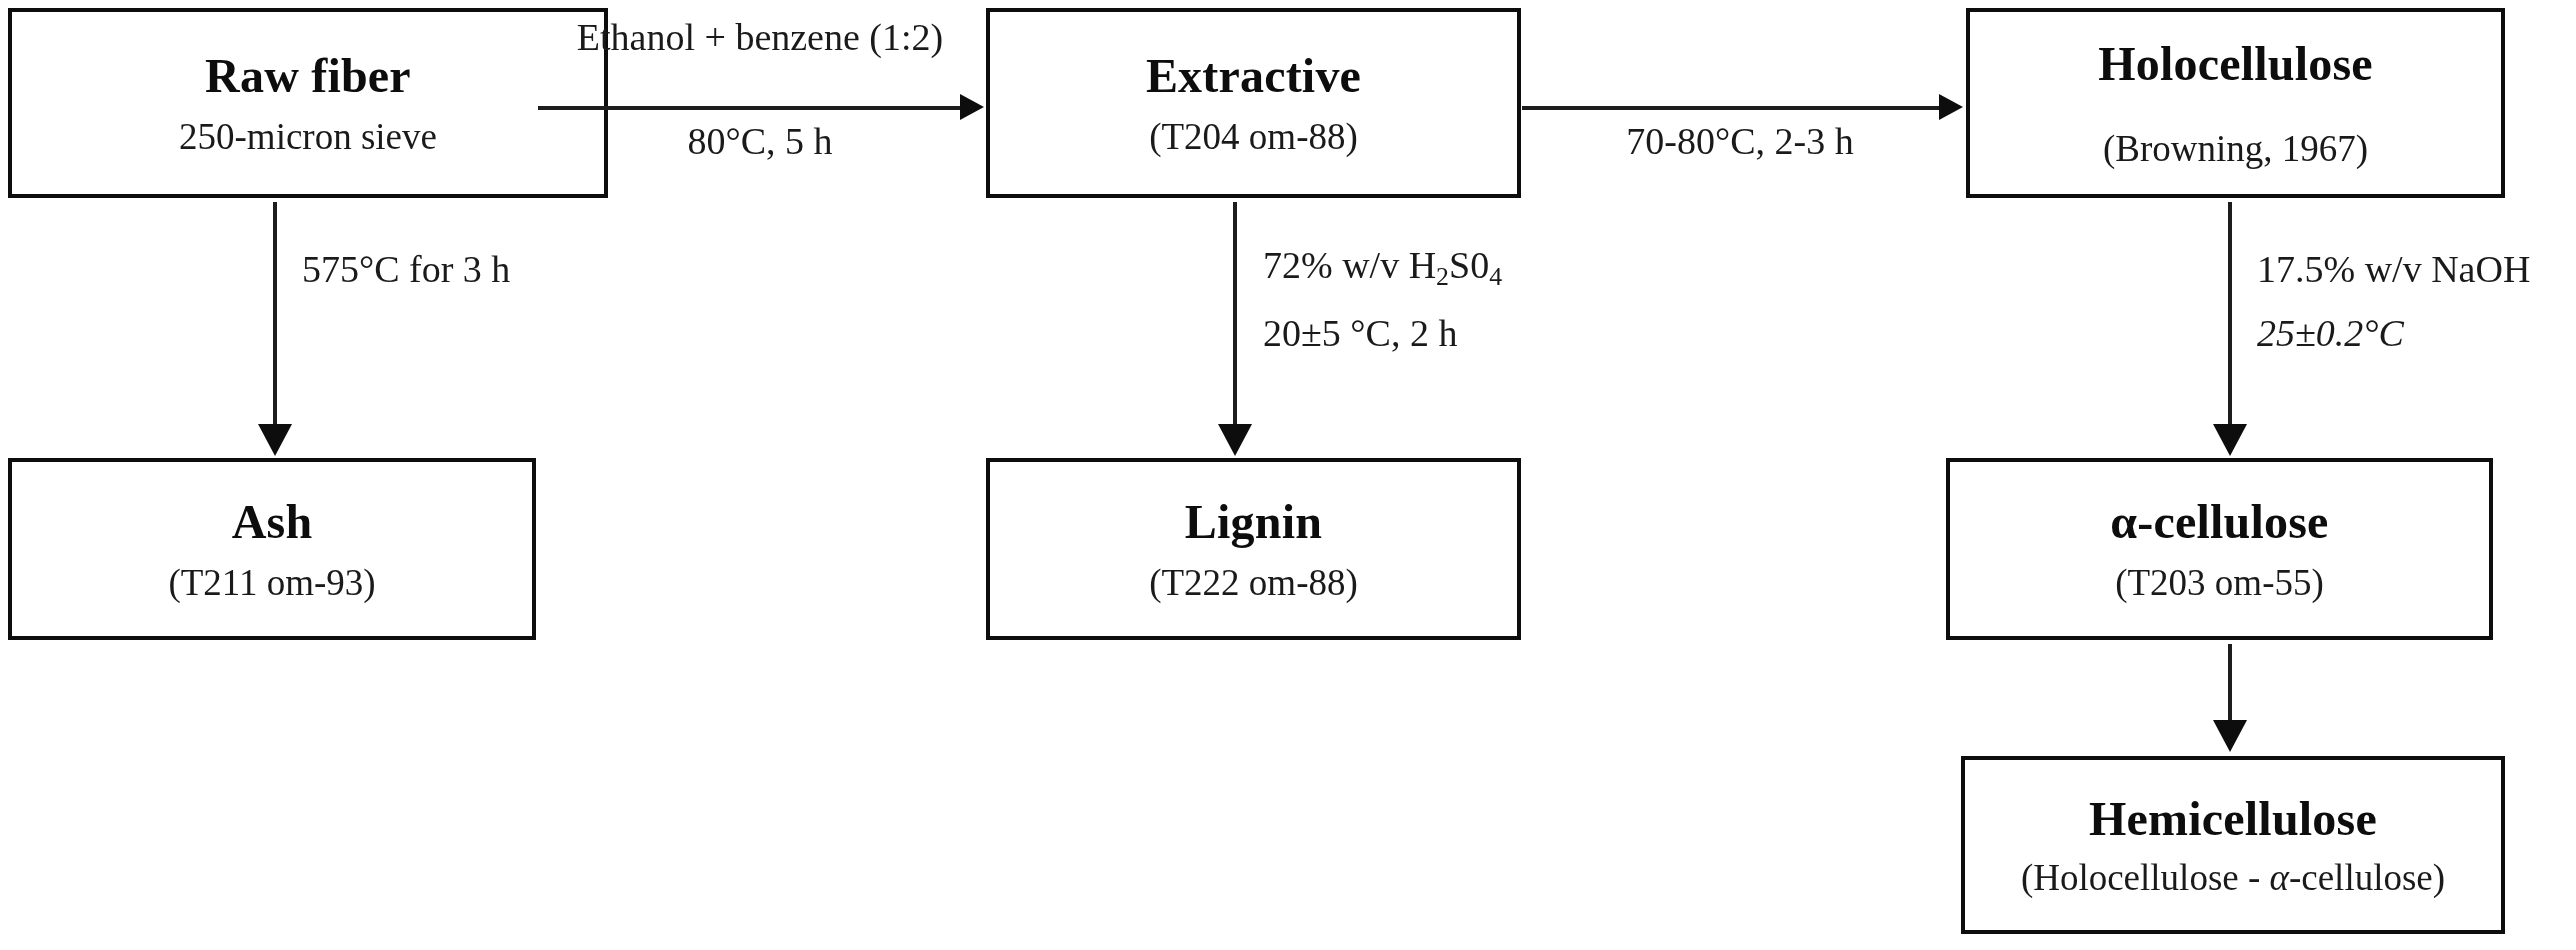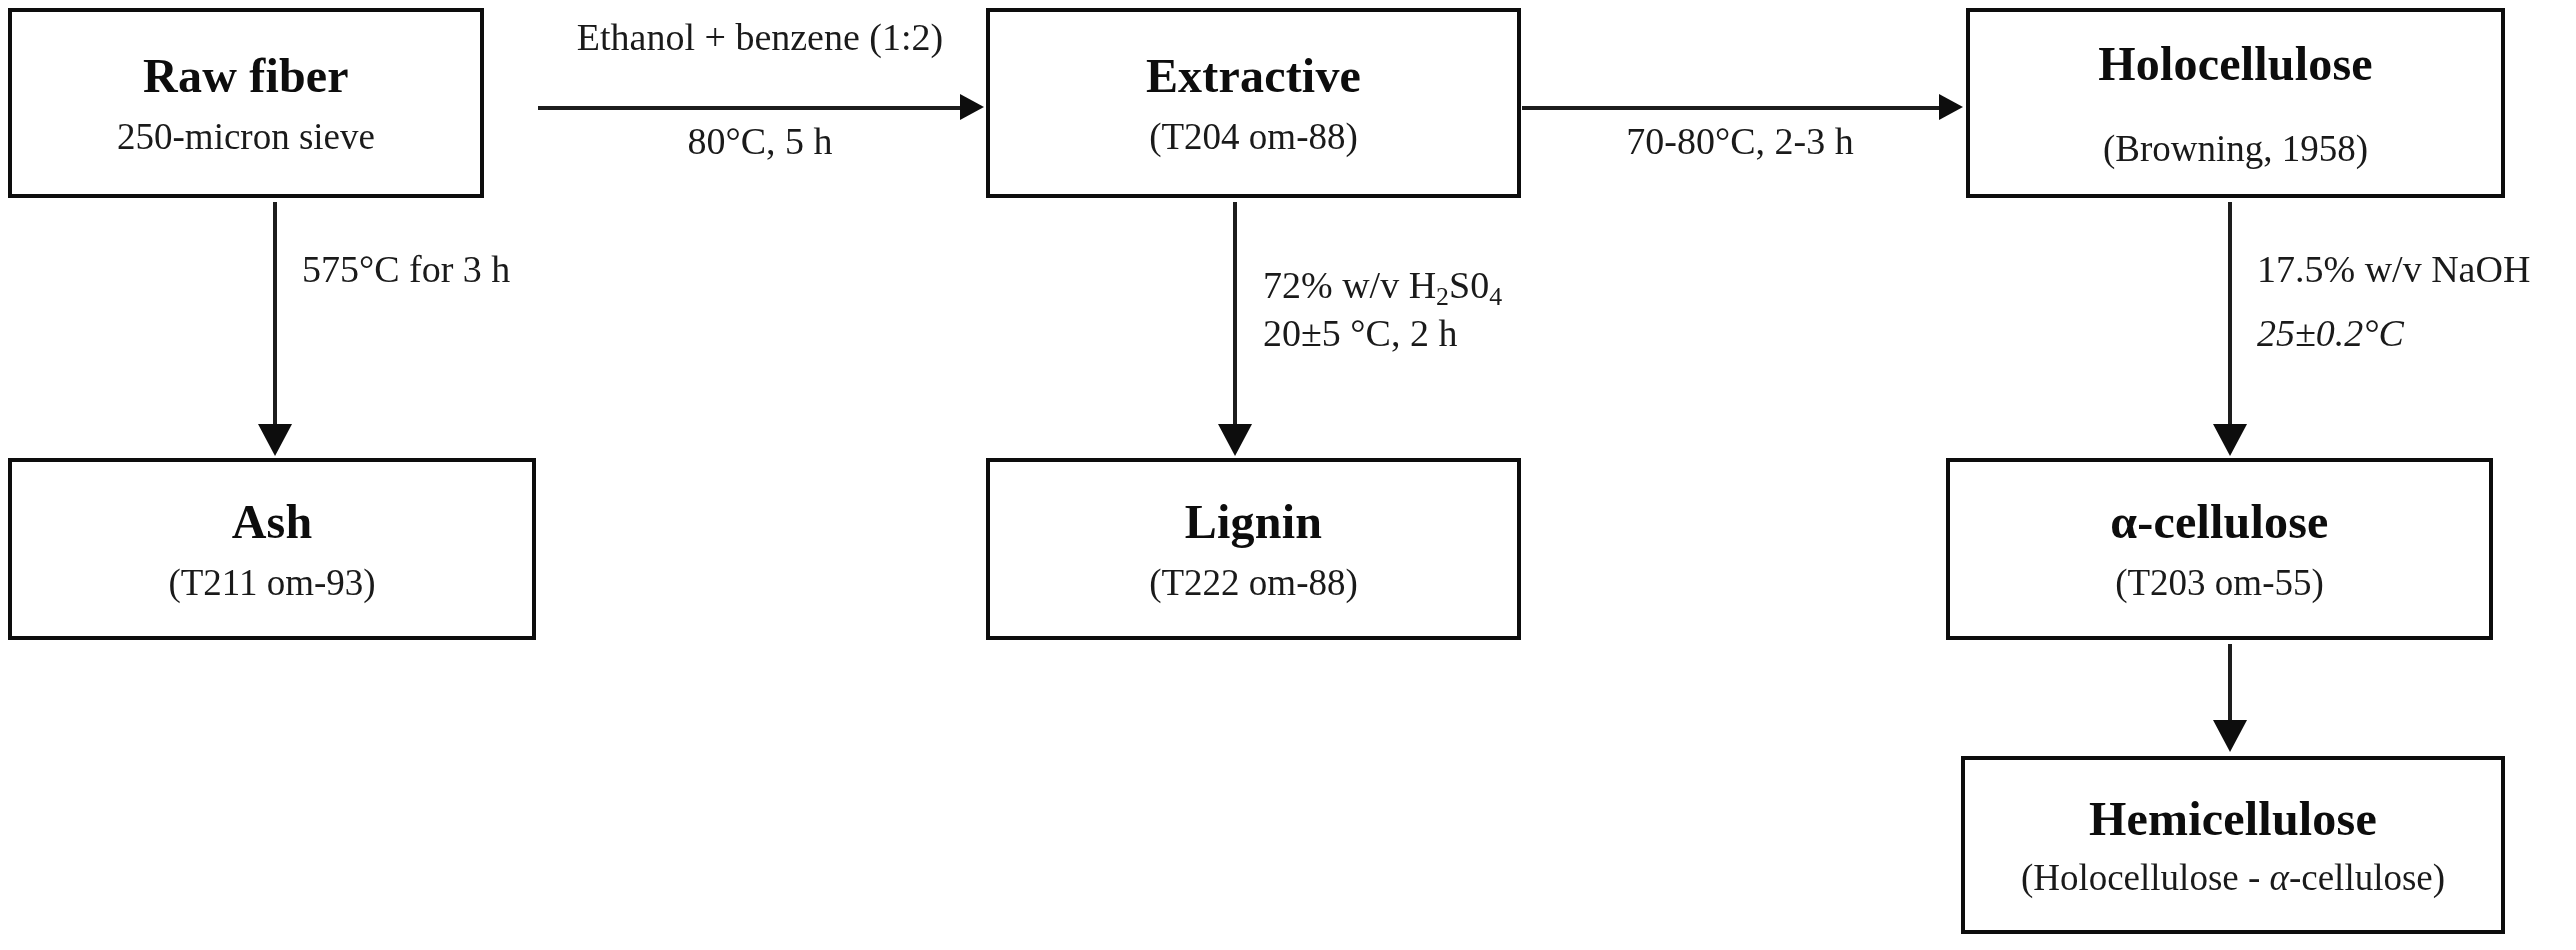--- a/index.html
+++ b/index.html
@@ -78,33 +78,33 @@
   }
   .edge-label.center { text-align: center; }
   sub { font-size: 0.68em; vertical-align: -0.28em; }
   .ital { font-style: italic; }
 </style>
 </head>
 <body>
 
 <div id="canvas">
 
-  <div class="node" style="left:8px; top:8px; width:476px; height:190px;">
+  <div class="node" style="left:8px; top:8px; width:600px; height:190px;">
     <div class="node-title">Raw fiber</div>
     <div class="node-sub">250-micron sieve</div>
   </div>
 
   <div class="node" style="left:986px; top:8px; width:535px; height:190px;">
     <div class="node-title">Extractive</div>
     <div class="node-sub">(T204 om-88)</div>
   </div>
 
   <div class="node" style="left:1966px; top:8px; width:539px; height:190px;gap:24px;">
     <div class="node-title">Holocellulose</div>
-    <div class="node-sub">(Browning, 1958)</div>
+    <div class="node-sub">(Browning, 1967)</div>
   </div>
 
   <div class="node" style="left:8px; top:458px; width:528px; height:182px;">
     <div class="node-title">Ash</div>
     <div class="node-sub">(T211 om-93)</div>
   </div>
 
   <div class="node" style="left:986px; top:458px; width:535px; height:182px;">
     <div class="node-title">Lignin</div>
     <div class="node-sub">(T222 om-88)</div>
@@ -128,21 +128,21 @@
   <div class="h-line" style="left:1522px; top:106px; width:417px;"></div>
   <div class="h-head" style="left:1939px; top:94px;"></div>
   <div class="edge-label center" style="left:1532px; top:122px; width:416px;">70-80°C, 2-3 h</div>
 
   <div class="v-line" style="left:273px; top:202px; width:4px; height:226px;"></div>
   <div class="v-head" style="left:258px; top:424px;"></div>
   <div class="edge-label" style="left:302px; top:250px;">575°C for 3 h</div>
 
   <div class="v-line" style="left:1233px; top:202px; width:4px; height:226px;"></div>
   <div class="v-head" style="left:1218px; top:424px;"></div>
-  <div class="edge-label" style="left:1263px; top:266px;">72% w/v H<sub>2</sub>S0<sub>4</sub></div>
+  <div class="edge-label" style="left:1263px; top:246px;">72% w/v H<sub>2</sub>S0<sub>4</sub></div>
   <div class="edge-label" style="left:1263px; top:314px;">20±5 °C, 2 h</div>
 
   <div class="v-line" style="left:2228px; top:202px; width:4px; height:226px;"></div>
   <div class="v-head" style="left:2213px; top:424px;"></div>
   <div class="edge-label" style="left:2257px; top:250px;">17.5% w/v NaOH</div>
   <div class="edge-label" style="left:2257px; top:314px;font-style:italic;">25±0.2°C</div>
 
   <div class="v-line" style="left:2228px; top:644px; width:4px; height:80px;"></div>
   <div class="v-head" style="left:2213px; top:720px;"></div>
 

